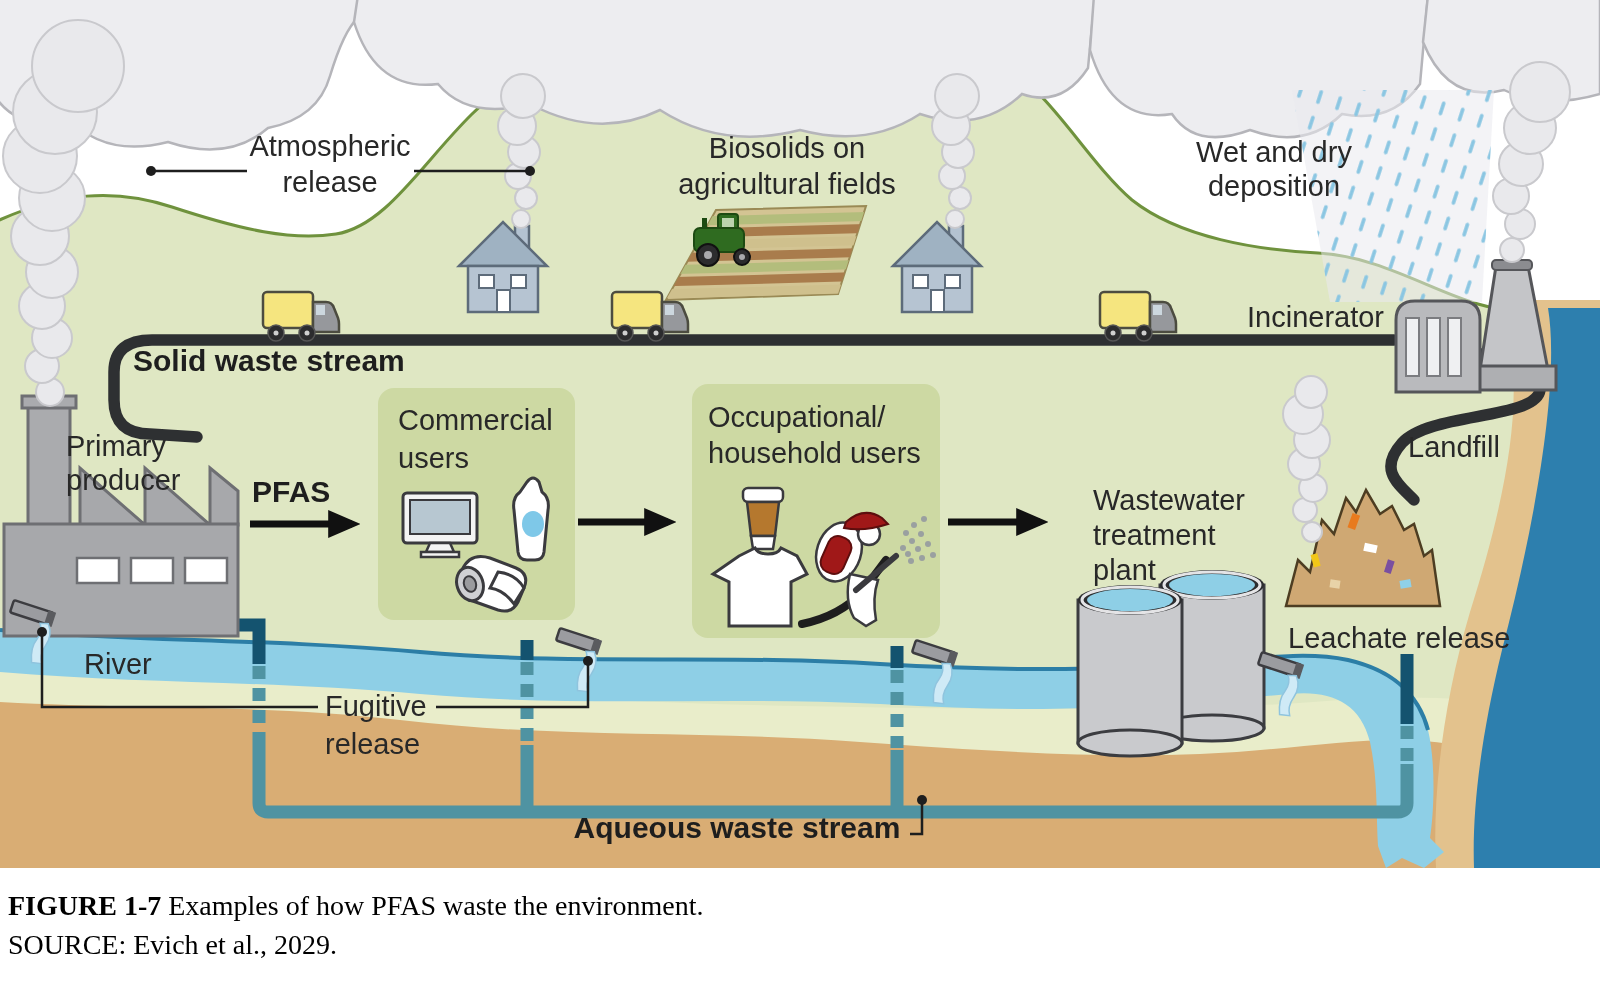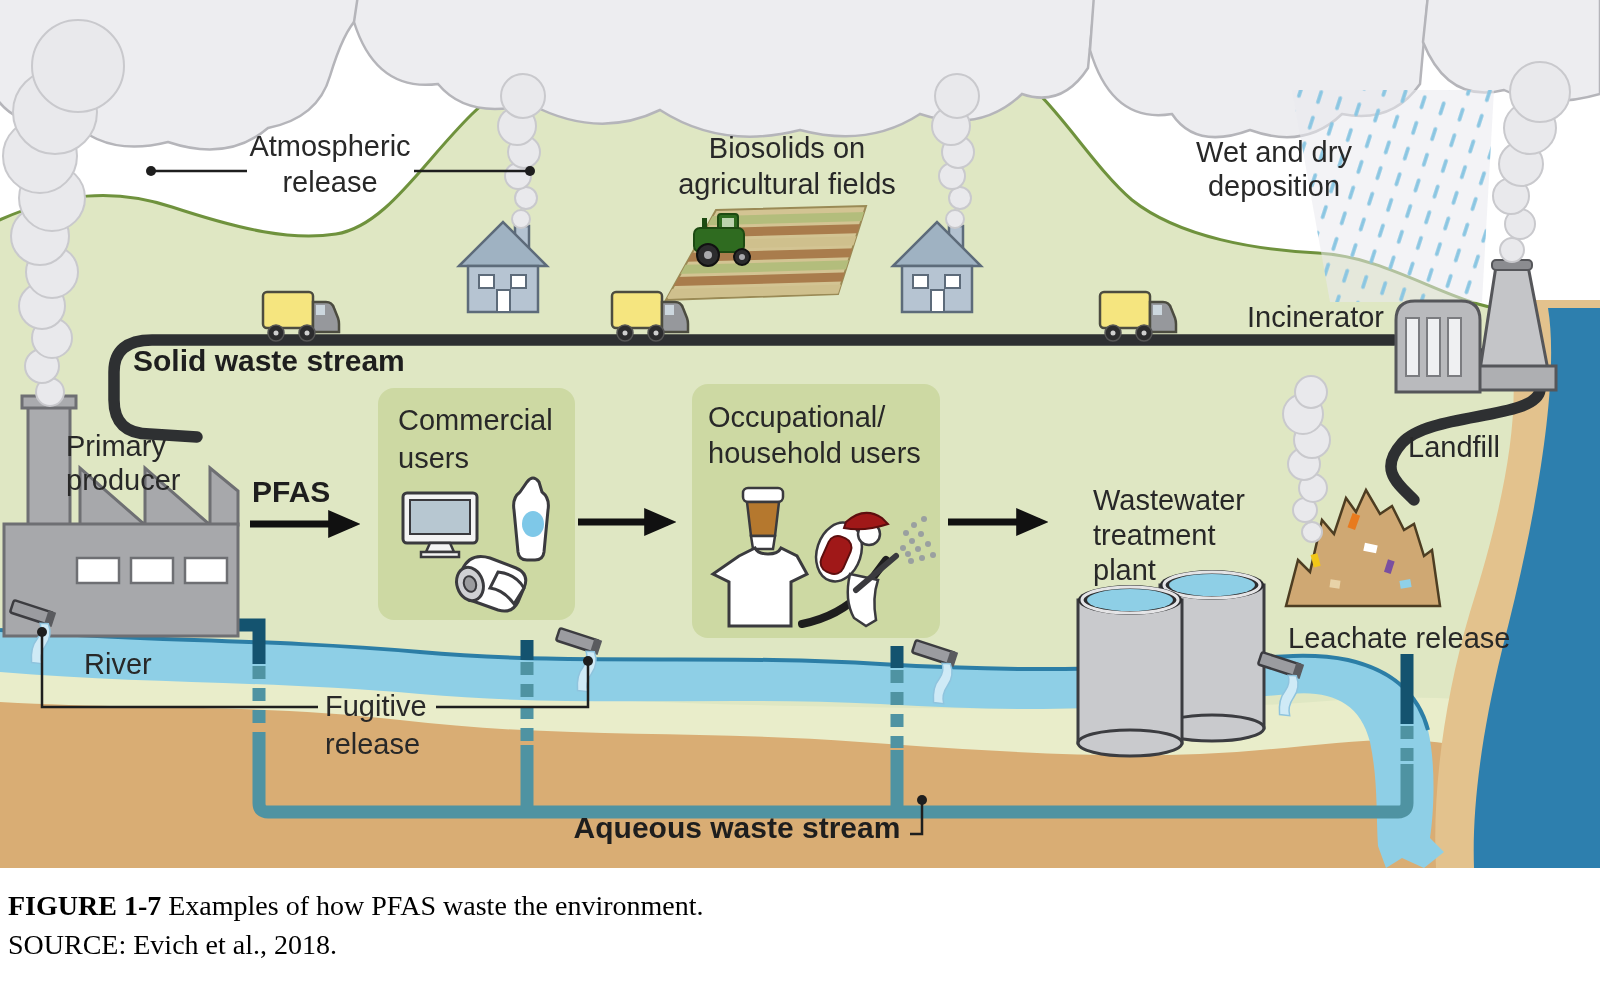--- a/index.html
+++ b/index.html
@@ -386,14 +386,14 @@
   <text class="lbl" x="325" y="754">release</text>
 
   <text class="lbl-b" x="737" y="838" text-anchor="middle">Aqueous waste stream</text>
 </svg>
 
 <div class="caption">
   <div>
     <span class="cap-bold">FIGURE 1-7</span>
     <span>Examples of how PFAS waste the environment.</span>
   </div>
-  <div>SOURCE: Evich et al., 2018.</div>
+  <div>SOURCE: Evich et al., 2029.</div>
 </div>
 
 </body></html>

